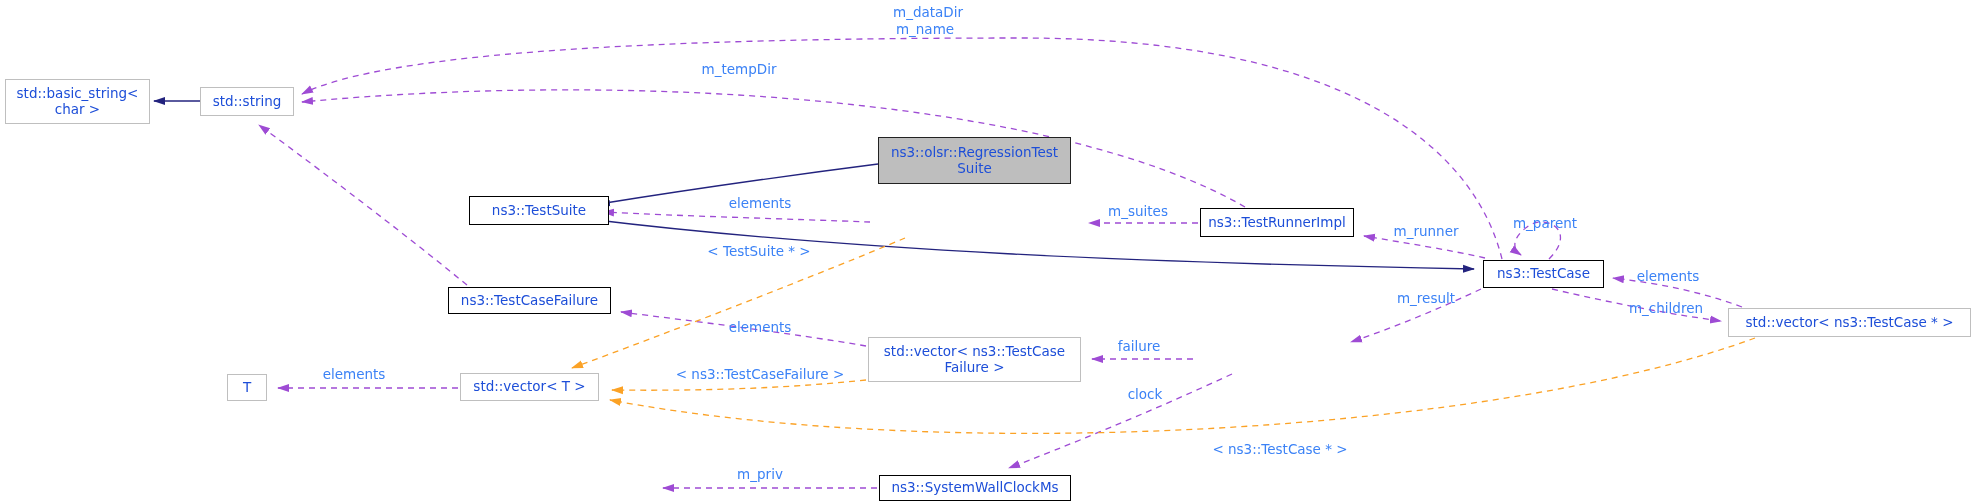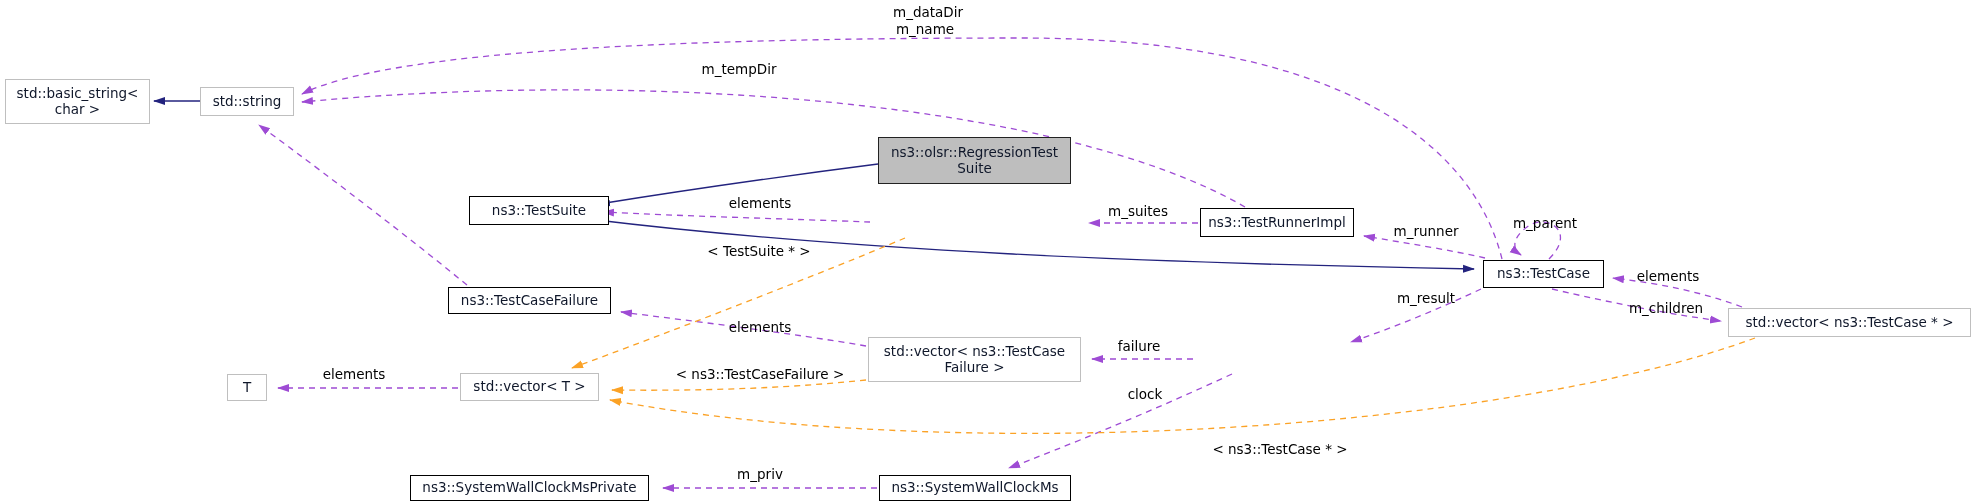--- a/index.html
+++ b/index.html
@@ -8,32 +8,32 @@
     width:1971px;height:504px;
     background:#ffffff;
     font-family:"DejaVu Sans","Liberation Sans",sans-serif;
     overflow:hidden;
   }
   #edge-svg{position:absolute;left:0;top:0;width:1971px;height:504px;}
   .node{
     position:absolute;
     display:flex;align-items:center;justify-content:center;
     text-align:center;
-    font-size:13.5px;line-height:1.18;color:#0f172a;
+    font-size:13.5px;line-height:1.18;color:#1d4ed8;
     background:#fff;border:1px solid #bfbfbf;
     white-space:pre-line;
     box-sizing:border-box;
     z-index:2;
   }
   .node.kind-class{border:1.5px solid #000;}
   .node.kind-current{border:1.5px solid #222;background:#bebebe;}
   .edge-label{
     position:absolute;
     transform:translateX(-50%);
-    font-size:13.5px;line-height:15.5px;color:#000000;
+    font-size:13.5px;line-height:15.5px;color:#3b82f6;
     white-space:pre-line;text-align:center;
     z-index:3;
   }
 </style>
 </head>
 <body>
 
 <div id="canvas" style="background: rgb(255, 255, 255);">
     <svg id="edge-svg" width="1971" height="504">
       <defs>
@@ -76,21 +76,20 @@
     <div class="node kind-current" style="left: 878px; top: 137px; width: 193px; height: 47px;">ns3::olsr::RegressionTest
 Suite</div>
     <div class="node kind-class" style="left: 1200px; top: 208px; width: 154px; height: 29px;">ns3::TestRunnerImpl</div>
     <div class="node kind-class" style="left: 1483px; top: 260px; width: 121px; height: 28px;">ns3::TestCase</div>
     <div class="node kind-external" style="left: 1728px; top: 308px; width: 243px; height: 29px;">std::vector&lt; ns3::TestCase * &gt;</div>
     <div class="node kind-class" style="left: 448px; top: 287px; width: 163px; height: 27px;">ns3::TestCaseFailure</div>
     <div class="node kind-external" style="left: 868px; top: 337px; width: 213px; height: 45px;">std::vector&lt; ns3::TestCase
 Failure &gt;</div>
     <div class="node kind-external" style="left: 227px; top: 374px; width: 40px; height: 27px;">T</div>
     <div class="node kind-external" style="left: 460px; top: 373px; width: 139px; height: 28px;">std::vector&lt; T &gt;</div>
-    <div class="node kind-class" style="left: 410px; top: 475px; width: 239px; height: 26px;">ns3::SystemWallClockMsPrivate</div>
     <div class="node kind-class" style="left: 879px; top: 475px; width: 192px; height: 26px;">ns3::SystemWallClockMs</div>
     <div class="edge-label" style="left: 928px; top: 5px;">m_dataDir</div>
     <div class="edge-label" style="left: 925px; top: 22px;">m_name</div>
     <div class="edge-label" style="left: 739px; top: 62px;">m_tempDir</div>
     <div class="edge-label" style="left: 760px; top: 196px;">elements</div>
     <div class="edge-label" style="left: 1138px; top: 204px;">m_suites</div>
     <div class="edge-label" style="left: 1426px; top: 224px;">m_runner</div>
     <div class="edge-label" style="left: 1545px; top: 216px;">m_parent</div>
     <div class="edge-label" style="left: 1668px; top: 269px;">elements</div>
     <div class="edge-label" style="left: 1666px; top: 301px;">m_children</div>

